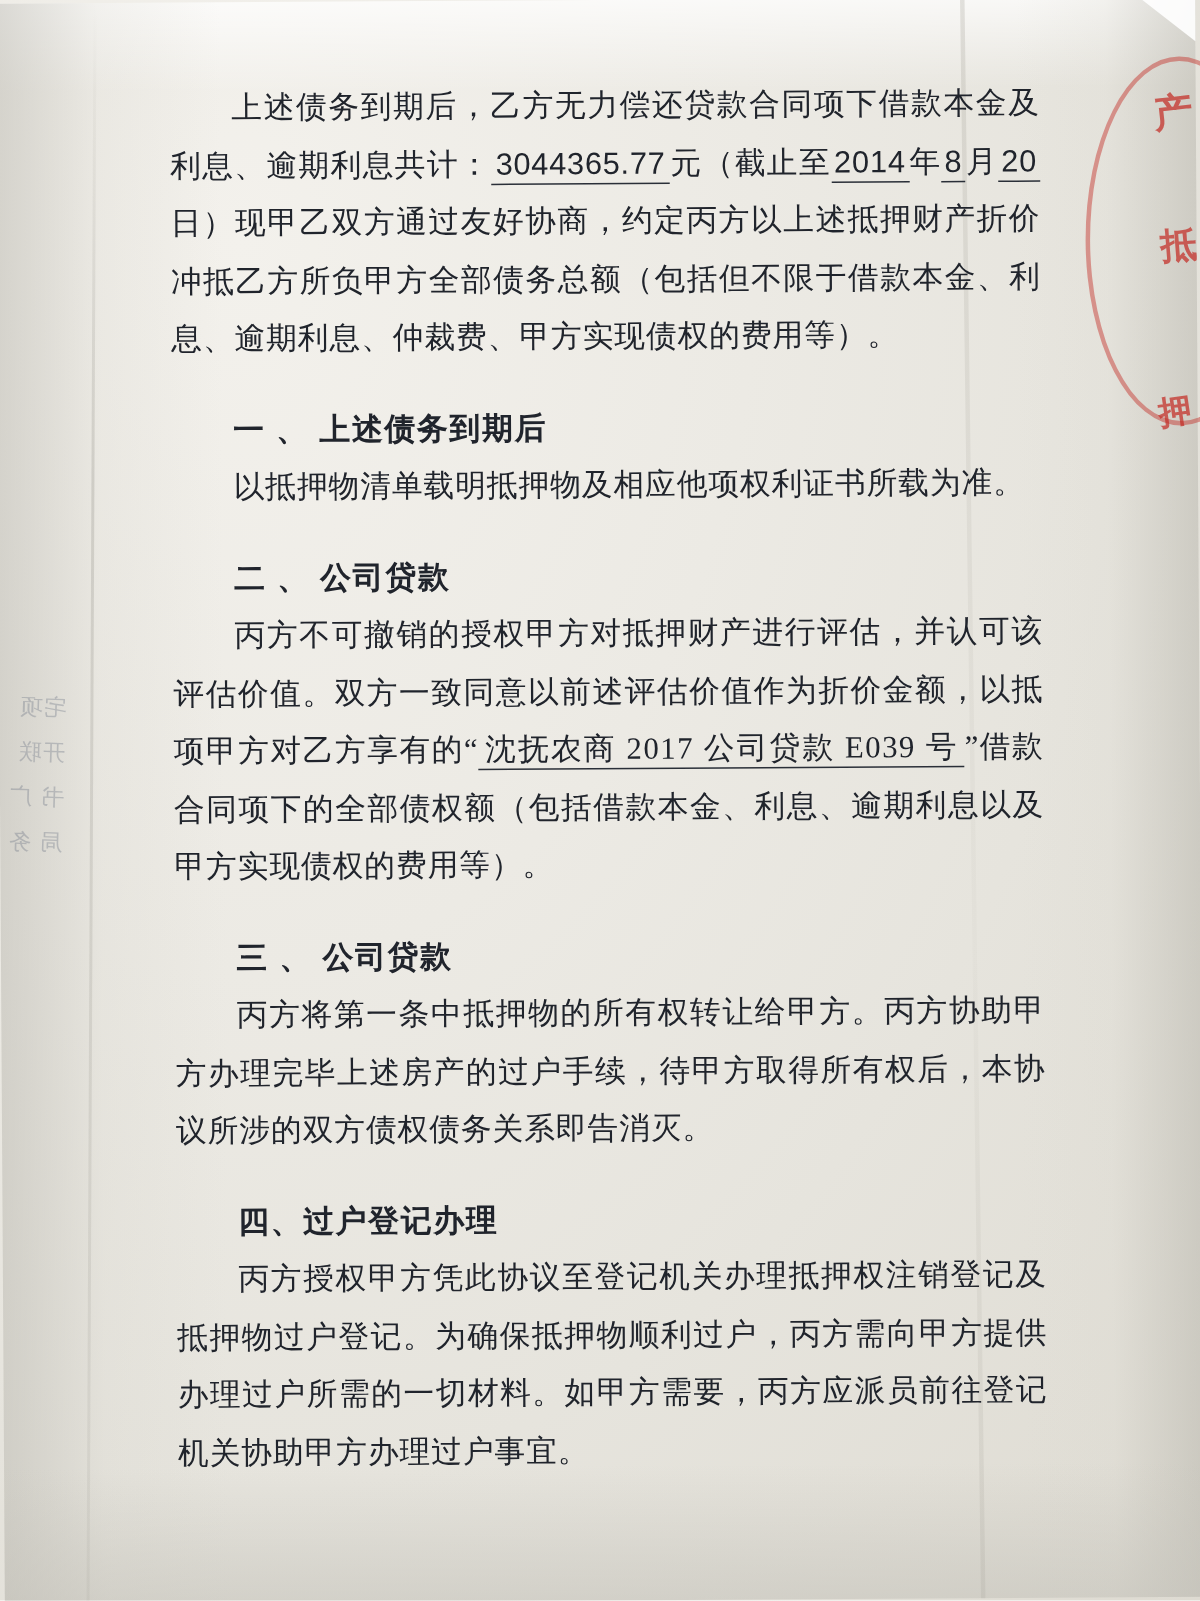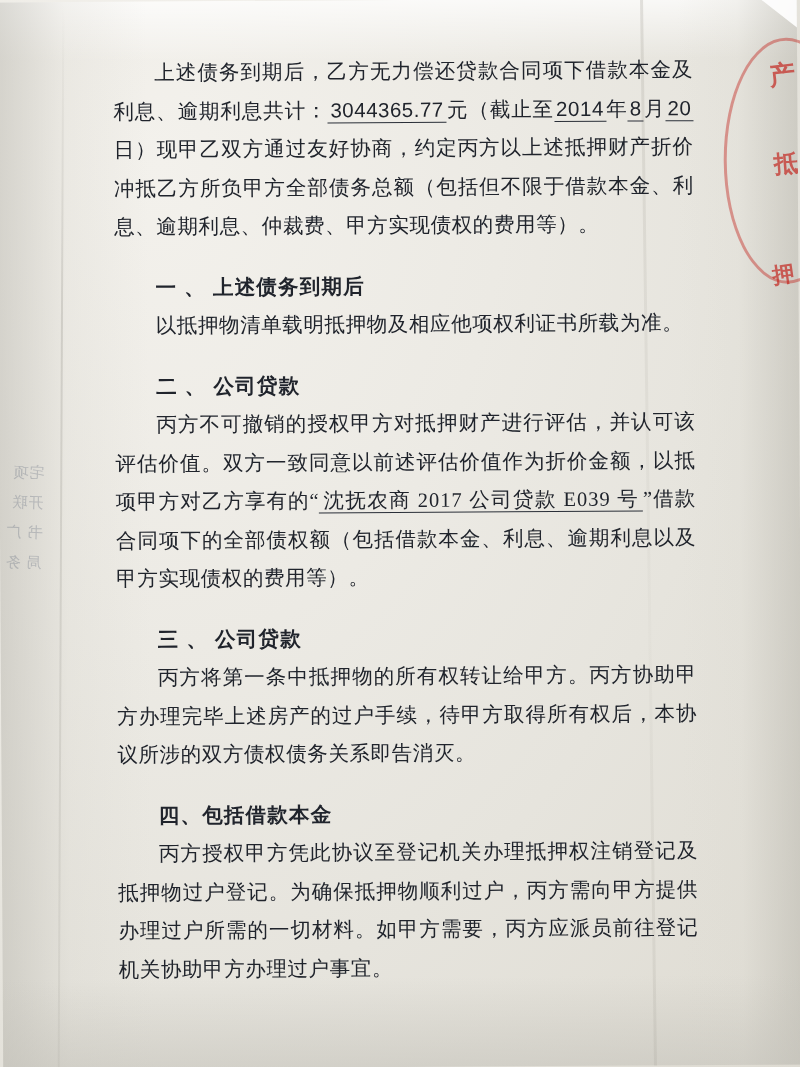--- a/index.html
+++ b/index.html
@@ -190,19 +190,19 @@
       <p class="heading"><span class="gap">二、</span><span>公司贷款</span></p>
       <p class="para"><span>丙方不可撤销的授权甲方对抵押财产进行评估，并认可该评估价值。双方一致同意以前述评估价值作为折价金额，以抵项甲方对乙方享有的“</span><span class="quoted-line">沈抚农商 2017 公司贷款 E039  号</span><span>”借款合同项下的全部债权额（包括借款本金、利息、逾期利息以及甲方实现债权的费用等）。</span></p>
 
       <div class="block-gap"></div>
 
       <p class="heading"><span class="gap">三、</span><span>公司贷款</span></p>
       <p class="para">丙方将第一条中抵押物的所有权转让给甲方。丙方协助甲方办理完毕上述房产的过户手续，待甲方取得所有权后，本协议所涉的双方债权债务关系即告消灭。</p>
 
       <div class="block-gap"></div>
 
-      <p class="heading"><span>四、</span><span>包括借款本金</span></p>
+      <p class="heading"><span>四、</span><span>过户登记办理</span></p>
       <p class="para">丙方授权甲方凭此协议至登记机关办理抵押权注销登记及抵押物过户登记。为确保抵押物顺利过户，丙方需向甲方提供办理过户所需的一切材料。如甲方需要，丙方应派员前往登记机关协助甲方办理过户事宜。</p>
 
     </div>
 
   </div>
 </div>
 
 </body></html>

